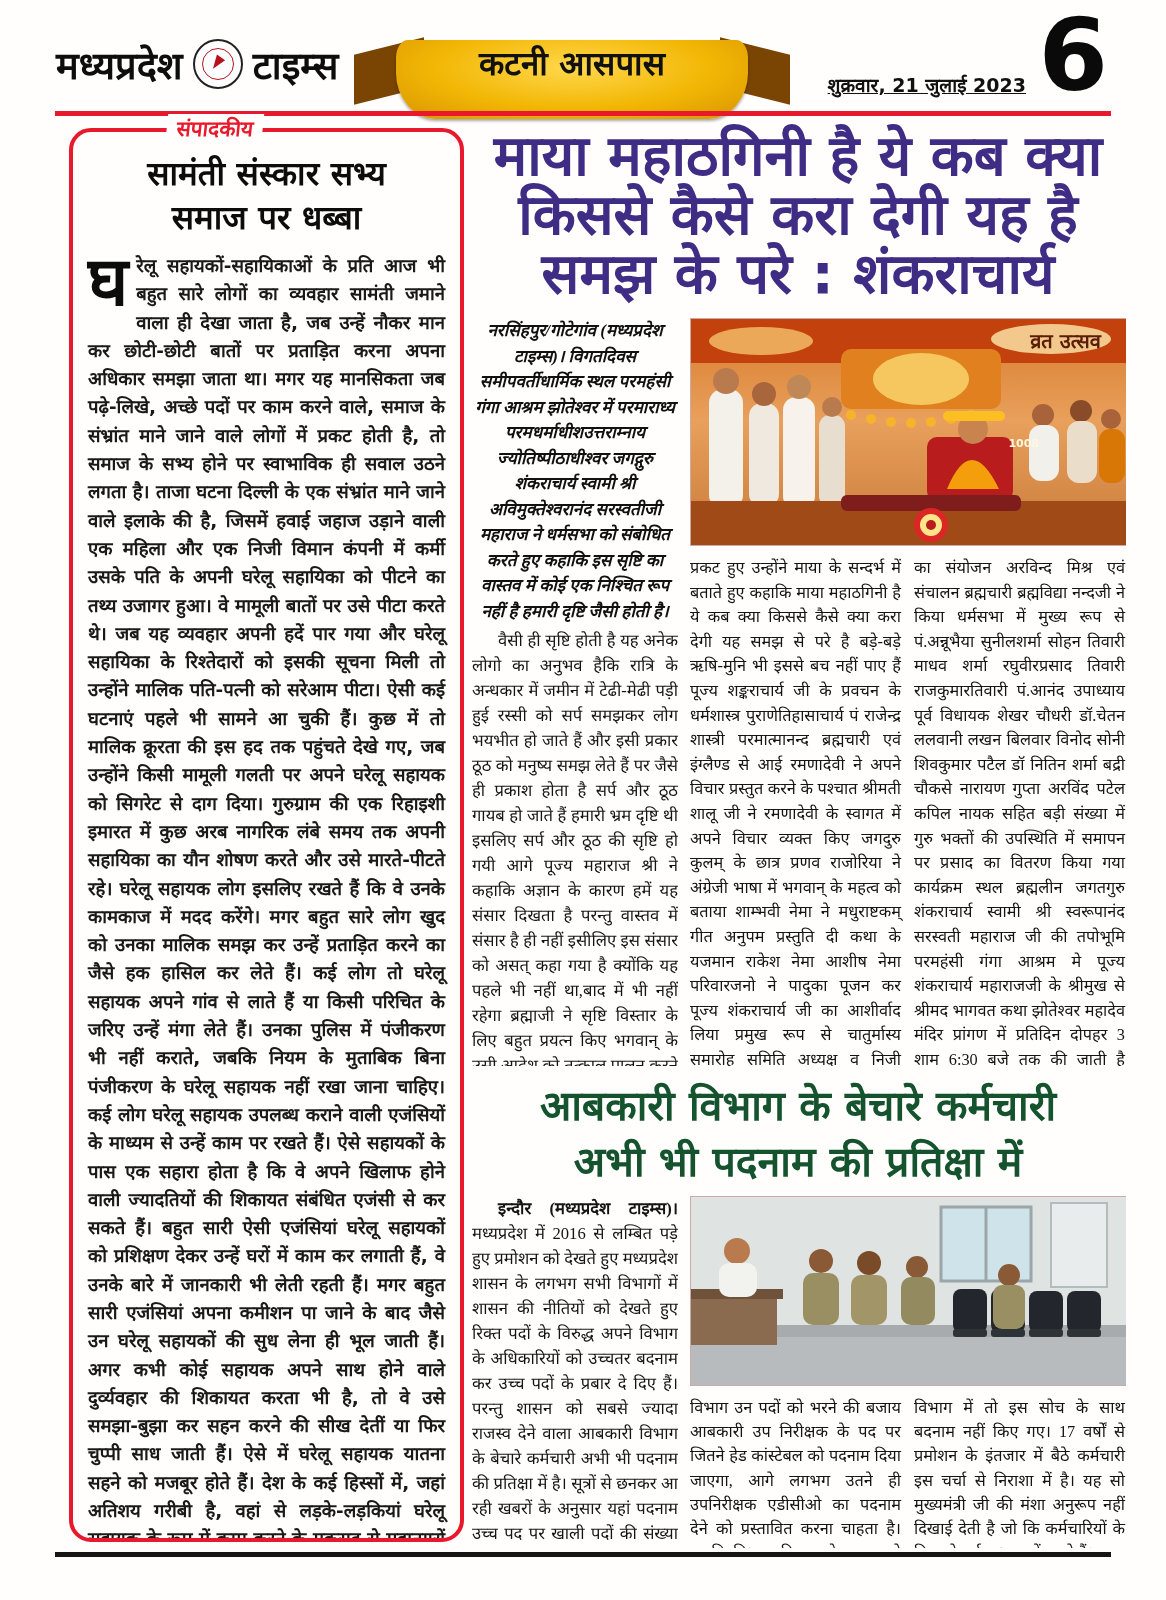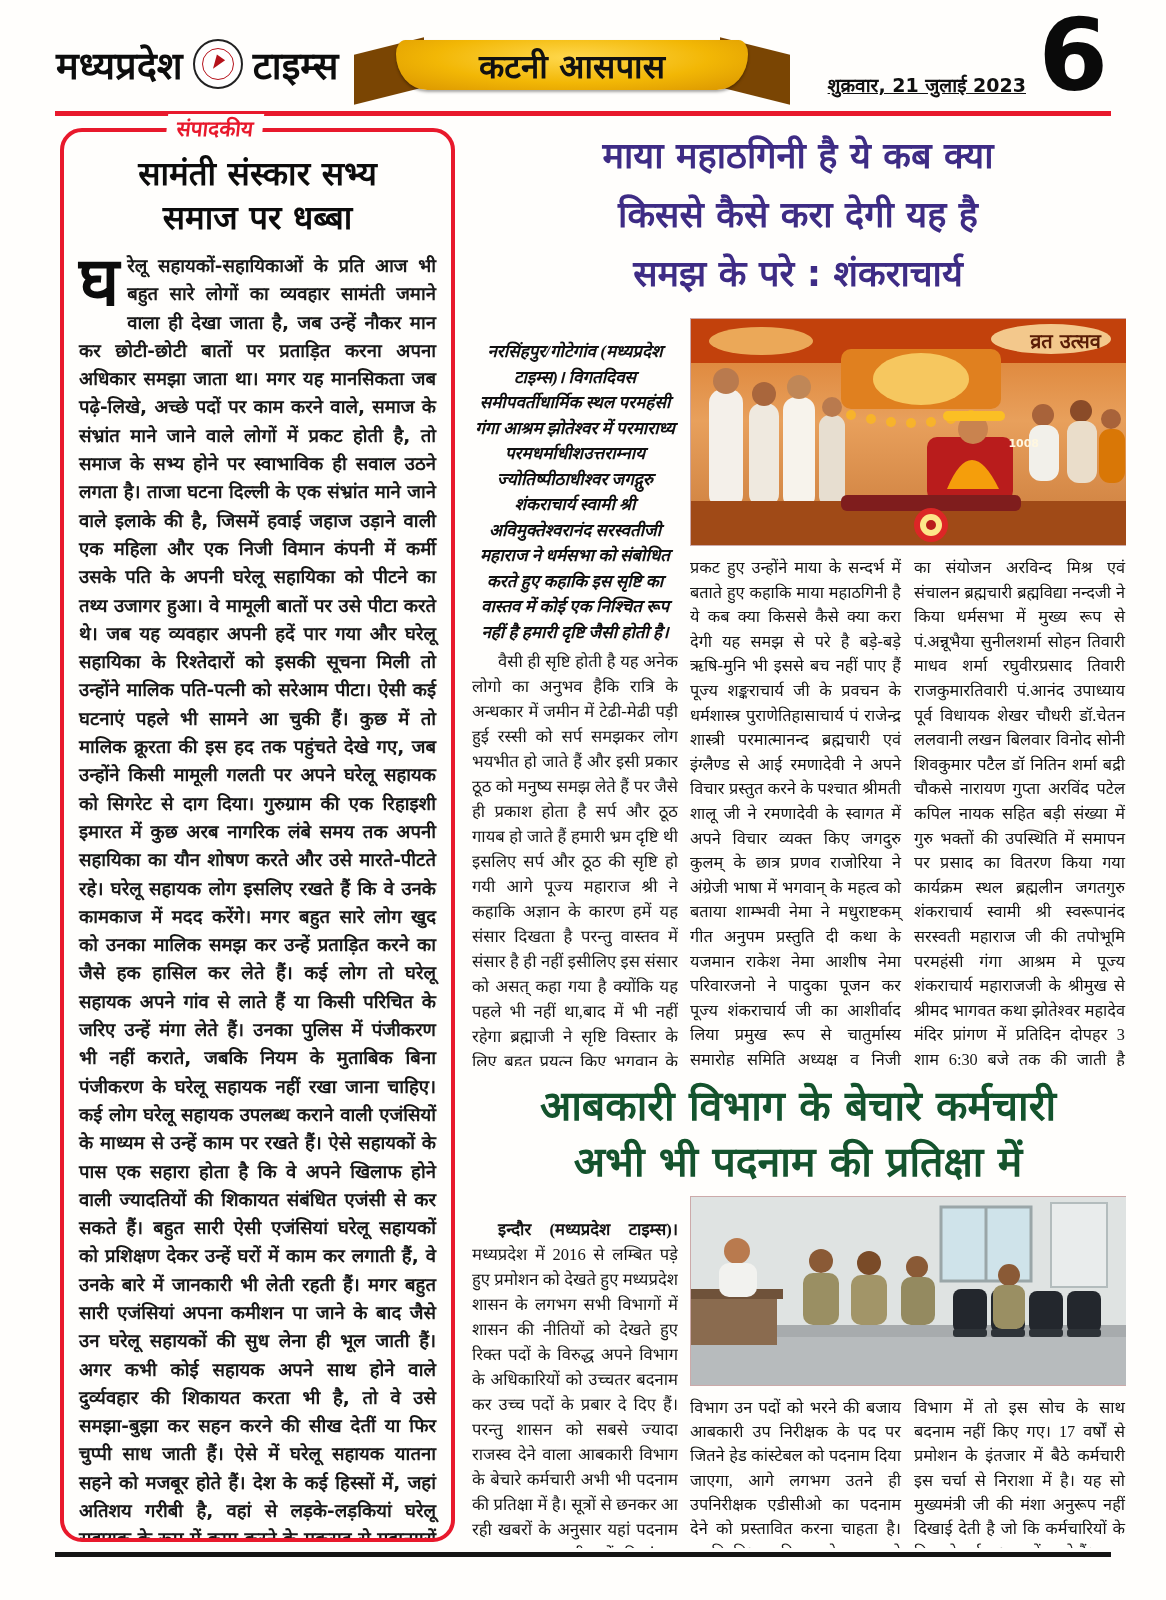--- a/index.html
+++ b/index.html
@@ -11,54 +11,54 @@
             font-family:"DejaVu Sans", sans-serif;font-weight:bold;font-size:38px;color:#0d0d0d;justify-content:center;}
   .logo{width:46px;height:46px;border:2.5px solid #222;border-radius:50%;position:relative;background:#fff;
         display:flex;align-items:center;justify-content:center;}
   .logo-inner{width:30px;height:30px;border-radius:50%;border:1.5px solid #b5121b;position:relative;}
   .logo-nib{position:absolute;left:9px;top:7px;width:0;height:0;border-left:5px solid transparent;
             border-right:5px solid transparent;border-top:14px solid #b5121b;transform:rotate(35deg);}
   .banner{position:absolute;left:368px;top:40px;width:408px;height:62px;}
   .banner-fold-l,.banner-fold-r{position:absolute;top:6px;width:70px;height:50px;background:#7a4503;}
   .banner-fold-l{left:-14px;transform:skewY(-14deg);}
   .banner-fold-r{right:-14px;transform:skewY(14deg);}
-  .banner-main{position:absolute;left:28px;top:0;width:352px;height:50px;
+  .banner-main{position:absolute;left:28px;top:0;width:352px;height:79px;
                background:radial-gradient(ellipse at 50% 35%, #ffd84d 0%, #f2b705 55%, #d99400 100%);
                border-radius:12px 12px 40px 40px / 18px 18px 46px 46px;
-               display:flex;align-items:center;justify-content:center;
+               display:flex;align-items:flex-start;justify-content:center;
                box-shadow:0 2px 3px rgba(0,0,0,.35);}
   .banner-main span{font-family:"DejaVu Sans", sans-serif;font-weight:bold;font-size:33px;color:#111;}
   .edition-date{position:absolute;right:140px;top:72px;font-family:"DejaVu Sans", sans-serif;
                 font-weight:bold;font-size:19px;color:#111;text-decoration:underline;}
   .page-number{position:absolute;right:58px;top:6px;font-family:"DejaVu Sans", sans-serif;
                font-weight:bold;font-size:100px;line-height:100px;color:#0a0a0a;}
   .red-rule{position:absolute;left:55px;top:111px;width:1056px;height:5px;background:#e8192c;}
 
   
   .ed-label{position:absolute;left:215px;top:114px;transform:translateX(-50%) skewX(-6deg);
             background:#fffefc;padding:0 10px;z-index:3;color:#e8192c;
             font-family:"DejaVu Sans", sans-serif;font-weight:bold;font-size:21px;}
-  .ed-box{position:absolute;left:60px;top:128px;width:395px;height:1414px;border:4.5px solid #e8192c;
+  .ed-box{position:absolute;left:69px;top:128px;width:395px;height:1414px;border:4.5px solid #e8192c;
           border-radius:22px;box-sizing:border-box;padding:14px 15px 10px 15px;overflow:hidden;background:#fffefc;}
   .ed-title{margin:6px 0 12px 0;text-align:center;font-family:"DejaVu Sans", sans-serif;
             font-weight:bold;font-size:33px;line-height:44px;color:#0c0c0c;white-space:pre-line;}
   .ed-body{font-family:"DejaVu Sans", sans-serif;font-weight:600;font-size:18.5px;line-height:28.3px;
            text-align:justify;color:#191919;}
   .dropcap{float:left;font-family:"DejaVu Sans", sans-serif;font-weight:bold;font-size:68px;
            line-height:56px;padding:2px 8px 0 0;color:#0c0c0c;}
 
   
   .headline1{position:absolute;left:470px;top:126px;width:656px;margin:0;text-align:center;
-             font-family:"DejaVu Sans", sans-serif;font-weight:bold;font-size:36px;line-height:59px;
+             font-family:"DejaVu Sans", sans-serif;font-weight:bold;font-size:56px;line-height:59px;
              color:#3e2c85;white-space:pre-line;}
   .art1{position:absolute;left:472px;top:318px;width:654px;height:748px;display:grid;
         grid-template-columns:206px 436px;column-gap:12px;overflow:hidden;}
   .art2{position:absolute;left:472px;top:1196px;width:654px;height:352px;display:grid;
         grid-template-columns:206px 436px;column-gap:12px;overflow:hidden;}
-  .colnews{font-size:16.6px;line-height:25px;text-align:justify;overflow:hidden;margin-top:21px;}
+  .colnews{font-size:16.6px;line-height:25px;text-align:justify;overflow:hidden;}
   .dateline1{margin:0 0 4px 0;font-style:italic;font-weight:bold;text-align:center;
              font-size:17px;line-height:25.5px;color:#111;}
   .body-p{margin:0;text-indent:26px;}
   .twocol{display:flex;column-gap:13px;margin-top:10px;overflow:hidden;}
   .twocol p{margin:0;width:211px;font-size:16.3px;line-height:24.6px;text-align:justify;}
   .art2 .twocol p{font-size:16.3px;line-height:24.2px;}
   .dateline2{font-weight:bold;}
 
   
   .photo{position:relative;border:1px solid #caa;overflow:hidden;}

